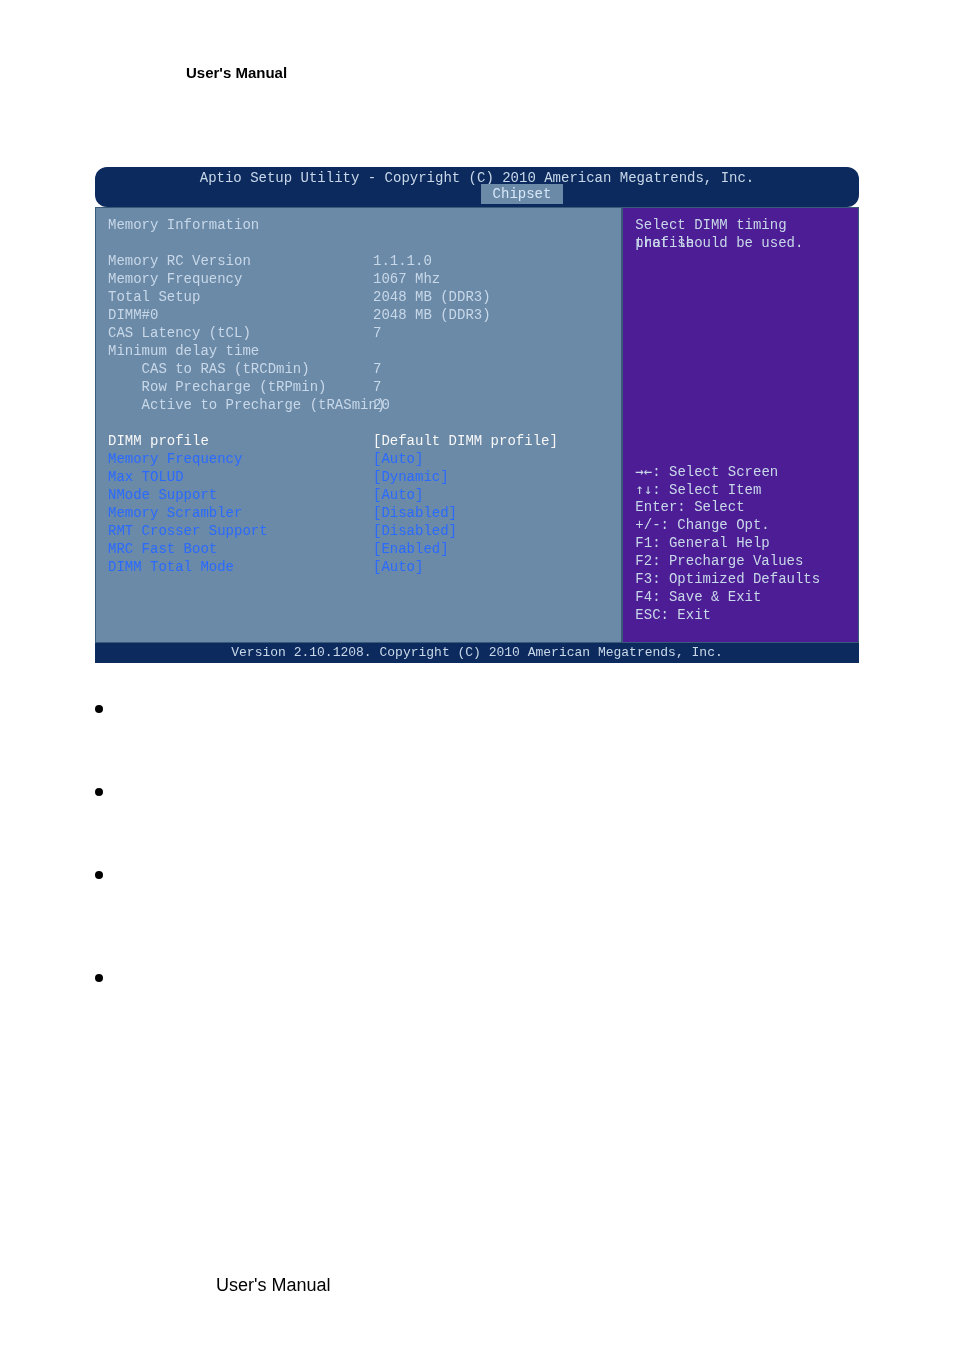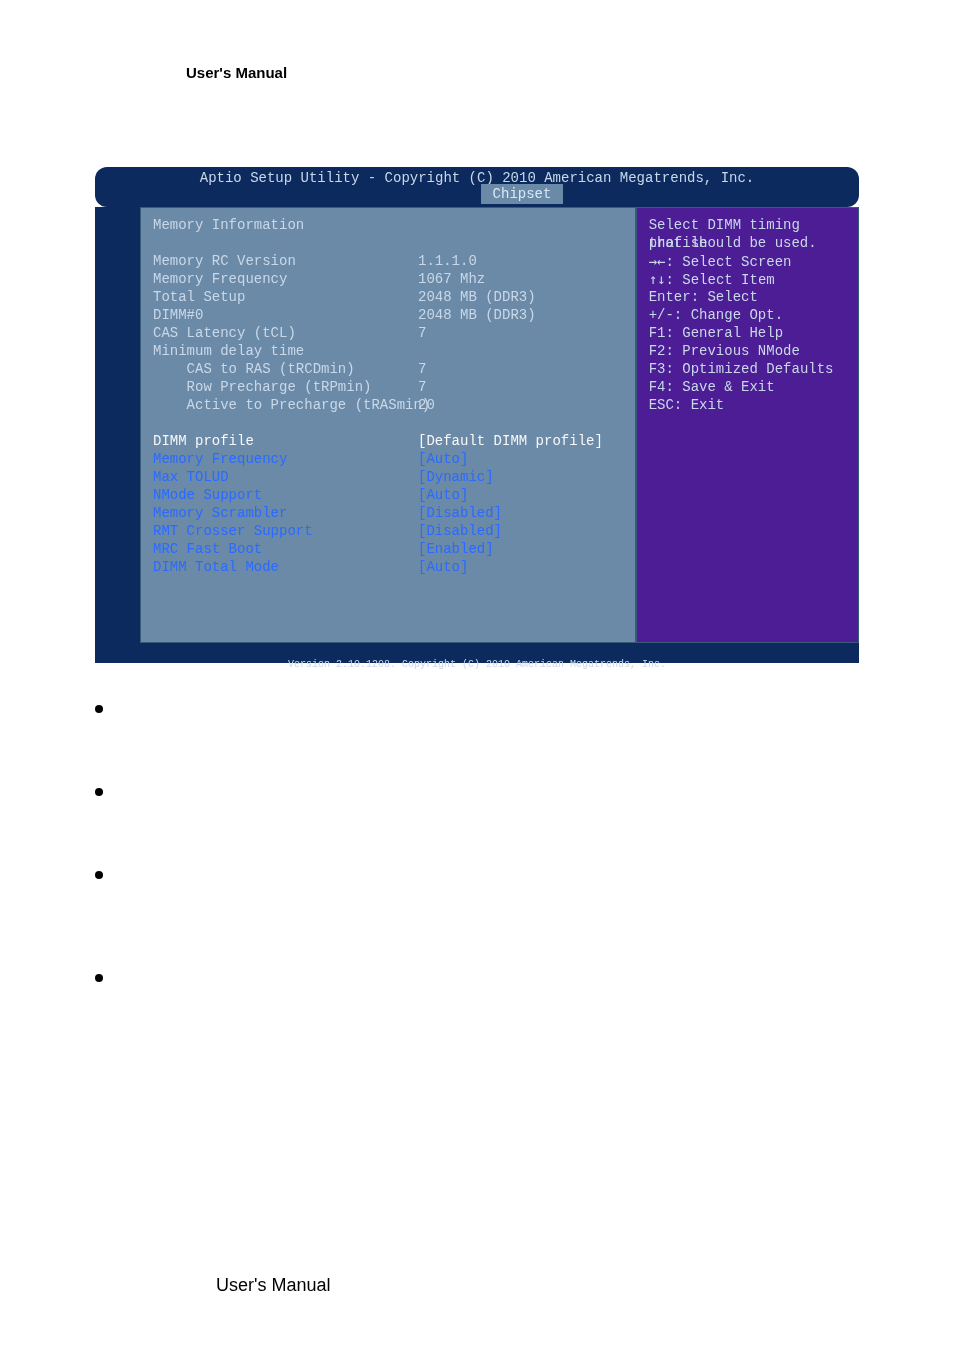--- a/index.html
+++ b/index.html
@@ -55,21 +55,20 @@
       height: 436px;
       background: #0c2a5e;
     }
     .bios-main {
       width: 540px;
       background: #6b8aa8;
       padding: 8px 12px;
       border: 1px solid #3a5a7a;
       color: #c8d8e8;
       position: relative;
-      margin-left: 45px;
     }
     .bios-help {
       width: 242px;
       background: #4c1d95;
       padding: 8px 12px;
       border: 1px solid #3a5a7a;
       color: #c8d8e8;
     }
     .bios-row {
       display: flex;
@@ -88,27 +87,28 @@
       color: #f8f8f8;
     }
     .bios-blue {
       color: #2a6aff;
     }
     .bios-footer {
       background: #0c2a5e;
       color: #c8d8e8;
       height: 20px;
       text-align: center;
-      padding-top: 16px;
-      font-size: 10px;
+      padding-top: 2px;
+      font-size: 13px;
     }
     .help-top {
       color: #c8d8e8;
     }
     .help-bottom {
+      margin-top: 210px;
       color: #c8d8e8;
     }
     .help-line {
       height: 18px;
       line-height: 18px;
     }
     .arrow-glyph {
       font-family: monospace;
     }
     .bullets-section {
@@ -232,21 +232,21 @@
       <div class="help-top">
         <div class="help-line">Select DIMM timing profile</div>
         <div class="help-line">that should be used.</div>
       </div>
       <div class="help-bottom">
         <div class="help-line"><span class="arrow-glyph">→←</span><span>: Select Screen</span></div>
         <div class="help-line"><span class="arrow-glyph">↑↓</span><span>: Select Item</span></div>
         <div class="help-line"><span>Enter</span><span>: Select</span></div>
         <div class="help-line"><span>+/-</span><span>: Change Opt.</span></div>
         <div class="help-line"><span>F1</span><span>: General Help</span></div>
-        <div class="help-line"><span>F2</span><span>: Previous NMode</span></div>
+        <div class="help-line"><span>F2</span><span>: Precharge Values</span></div>
         <div class="help-line"><span>F3</span><span>: Optimized Defaults</span></div>
         <div class="help-line"><span>F4</span><span>: Save &amp; Exit</span></div>
         <div class="help-line"><span>ESC</span><span>: Exit</span></div>
       </div>
     </div>
   </div>
   <div class="bios-footer">Version 2.10.1208. Copyright (C) 2010 American Megatrends, Inc.</div>
 </div>
 
 <div class="bullets-section">

